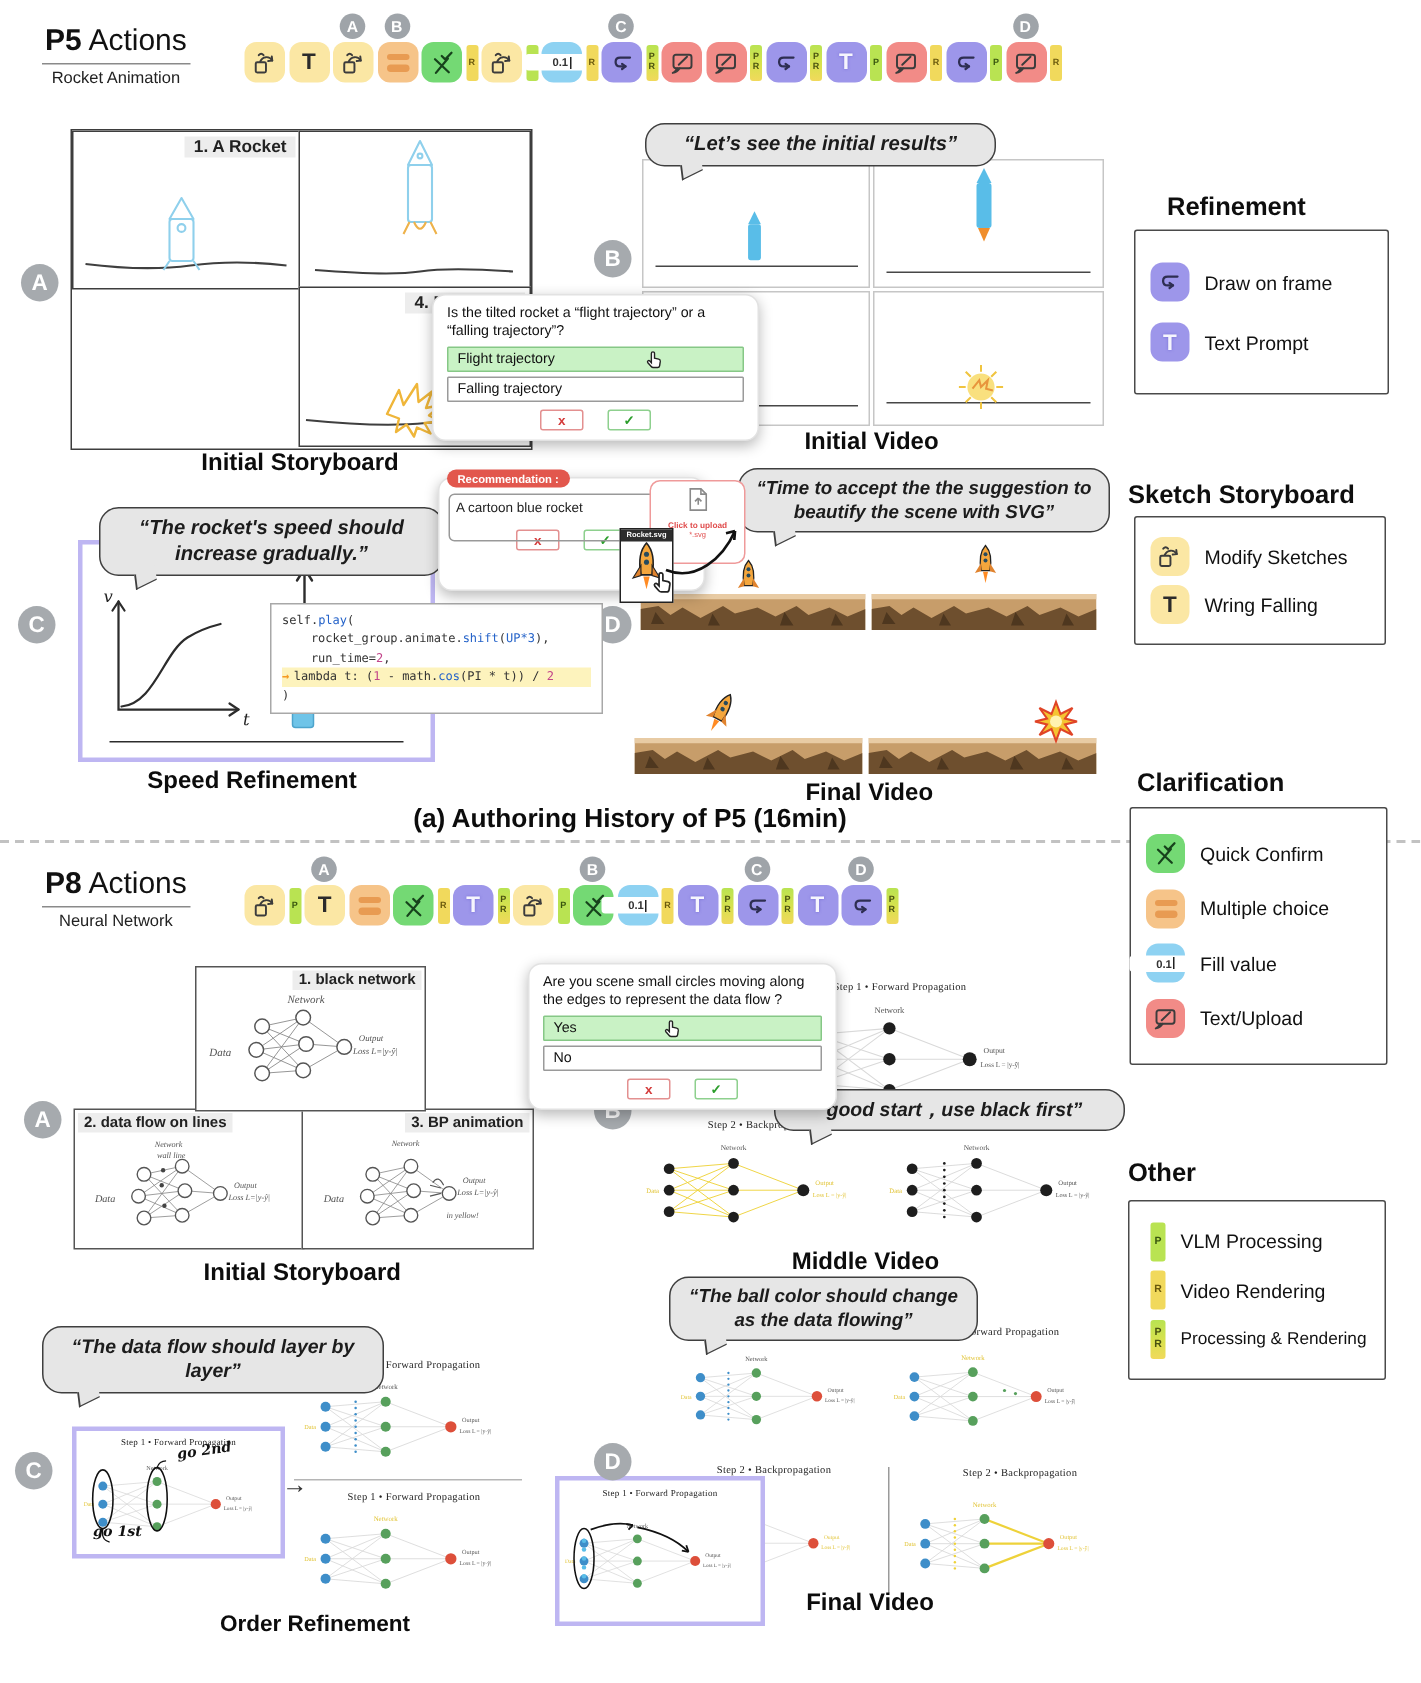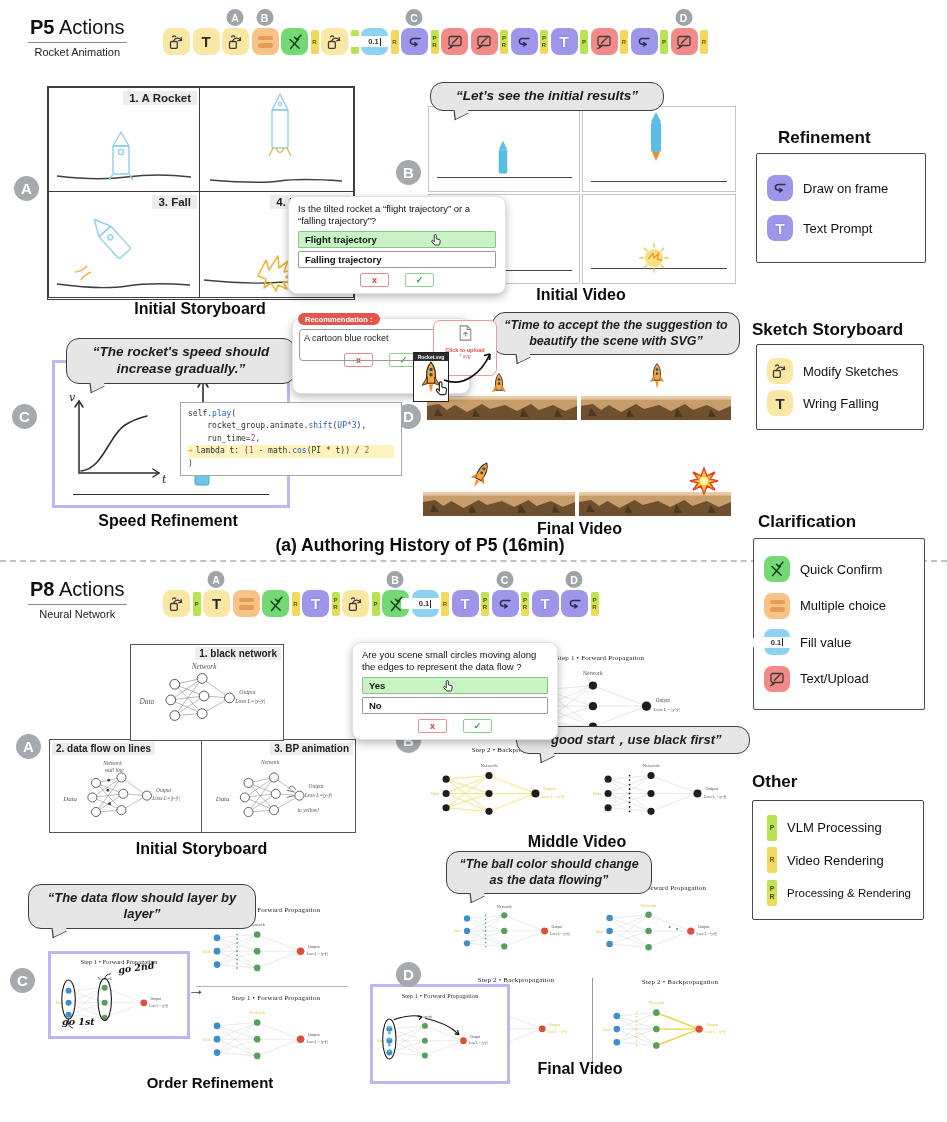--- a/index.html
+++ b/index.html
@@ -49,21 +49,21 @@
   .terrain svg{width:100%;height:100%;display:block}
   
   .bubble{position:absolute;background:#e6e6e6;border:1.6px solid #3f3f3f;border-radius:13px;padding:5px 10px;
           font-style:italic;font-weight:600;text-align:center;color:#1c1c1c;z-index:25;font-size:13px;line-height:1.25}
   .bubble:after{content:"";position:absolute;left:24px;bottom:-8px;width:11px;height:11px;background:#e6e6e6;
           border-right:1.6px solid #3f3f3f;border-bottom:1.6px solid #3f3f3f;transform:skewX(-30deg) rotate(55deg)}
   
   .dialog{position:absolute;background:#fff;border:1px solid #e2e2e2;border-radius:9px;
           box-shadow:0 3px 9px rgba(0,0,0,.28);padding:6px 9px;z-index:30}
   .dq{font-size:9.5px;color:#111;line-height:1.3;margin-bottom:3px}
-  .opt{position:relative;border:1px solid #9a9a9a;background:#fff;font-size:9.5px;font-weight:700;color:#111;
+  .opt{position:relative;border:1px solid #9a9a9a;background:#fff;font-size:9.5px;font-weight:400;color:#111;
        padding:2px 6px;margin:3px 0;border-radius:1px}
   .opt.sel{background:#c9f2c5;border-color:#86c786}
   .dbtns{display:flex;justify-content:center;gap:16px;margin-top:5px}
   .bx,.bv{width:27px;height:12px;border-radius:2px;font-size:9px;font-weight:700;text-align:center;line-height:12px}
   .bx{border:1.2px solid #e39090;color:#d43c3c}
   .bv{border:1.2px solid #8ed08e;color:#2d9e2d}
   .hand{position:absolute;z-index:5}
   
   .ltitle{position:absolute;font-size:16.5px;font-weight:600;color:#0e0e0e}
   .lbox{position:absolute;border:1.6px solid #4a4a4a;border-radius:2px;background:#fff;padding:10px 8px;
@@ -277,32 +277,20 @@
     </div>
     <div class="sbcell" style="left:151px;top:0;width:153px;height:104px">
       <svg class="abs" style="left:0;top:0;width:153px;height:104px" viewBox="0 0 153 104">
         <path d="M10 92 q50 4 70 1 t62 0" fill="none" stroke="#3f3f3f" stroke-width="1.4"></path>
         <g fill="none" stroke="#8fd0ec" stroke-width="1.4" stroke-linejoin="round">
           <path d="M80 6 L88 22 L72 22 Z"></path>
             <rect x="72" y="22" width="16" height="38" rx="2"></rect>
             <circle cx="80" cy="16" r="1.6"></circle>
         </g>
         <path d="M73 60 l-4 8 M87 60 l4 8 M76 60 q4 9 8 0" fill="none" stroke="#eeb24a" stroke-width="1.4"></path>
-      </svg>
-    </div>
-    <div class="sbcell" style="left:0;top:104px;width:151px;height:105px">
-      <div class="plabel" style="top:3px;right:3px">3.  Fall</div>
-      <svg class="abs" style="left:0;top:0;width:151px;height:105px" viewBox="0 0 151 105">
-        <path d="M8 92 q45 6 70 2 t63 -1" fill="none" stroke="#3f3f3f" stroke-width="1.4"></path>
-        <g transform="rotate(-42 70 55)" fill="none" stroke="#8fd0ec" stroke-width="1.4" stroke-linejoin="round">
-          <path d="M70 18 L78 34 L62 34 Z"></path>
-            <rect x="62" y="34" width="16" height="30" rx="2"></rect>
-            <circle cx="70" cy="42" r="2.4"></circle>
-        </g>
-        <path d="M38 74 q-6 6 -12 6 M42 80 q-7 3 -10 8" fill="none" stroke="#eeb24a" stroke-width="1.6"></path>
       </svg>
     </div>
     <div class="sbcell" style="left:151px;top:104px;width:153px;height:105px">
       <div class="plabel" style="top:3px;right:3px">4.  Explosion</div>
       <svg class="abs" style="left:0;top:0;width:153px;height:105px" viewBox="0 0 153 105">
         <path d="M4 88 q50 5 80 2 t65 -1" fill="none" stroke="#3f3f3f" stroke-width="1.4"></path>
         <path d="M58 84 l8 -16 l3 10 l9 -14 l1 12 l9 -7 l-4 11 l10 -2 l-8 7 l8 4 l-11 1 l4 7 l-9 -4 l-2 6 l-5 -8 l-7 5 l2 -9 Z" fill="none" stroke="#efb63a" stroke-width="1.6" stroke-linejoin="round"></path>
       </svg>
     </div>
   </div>

